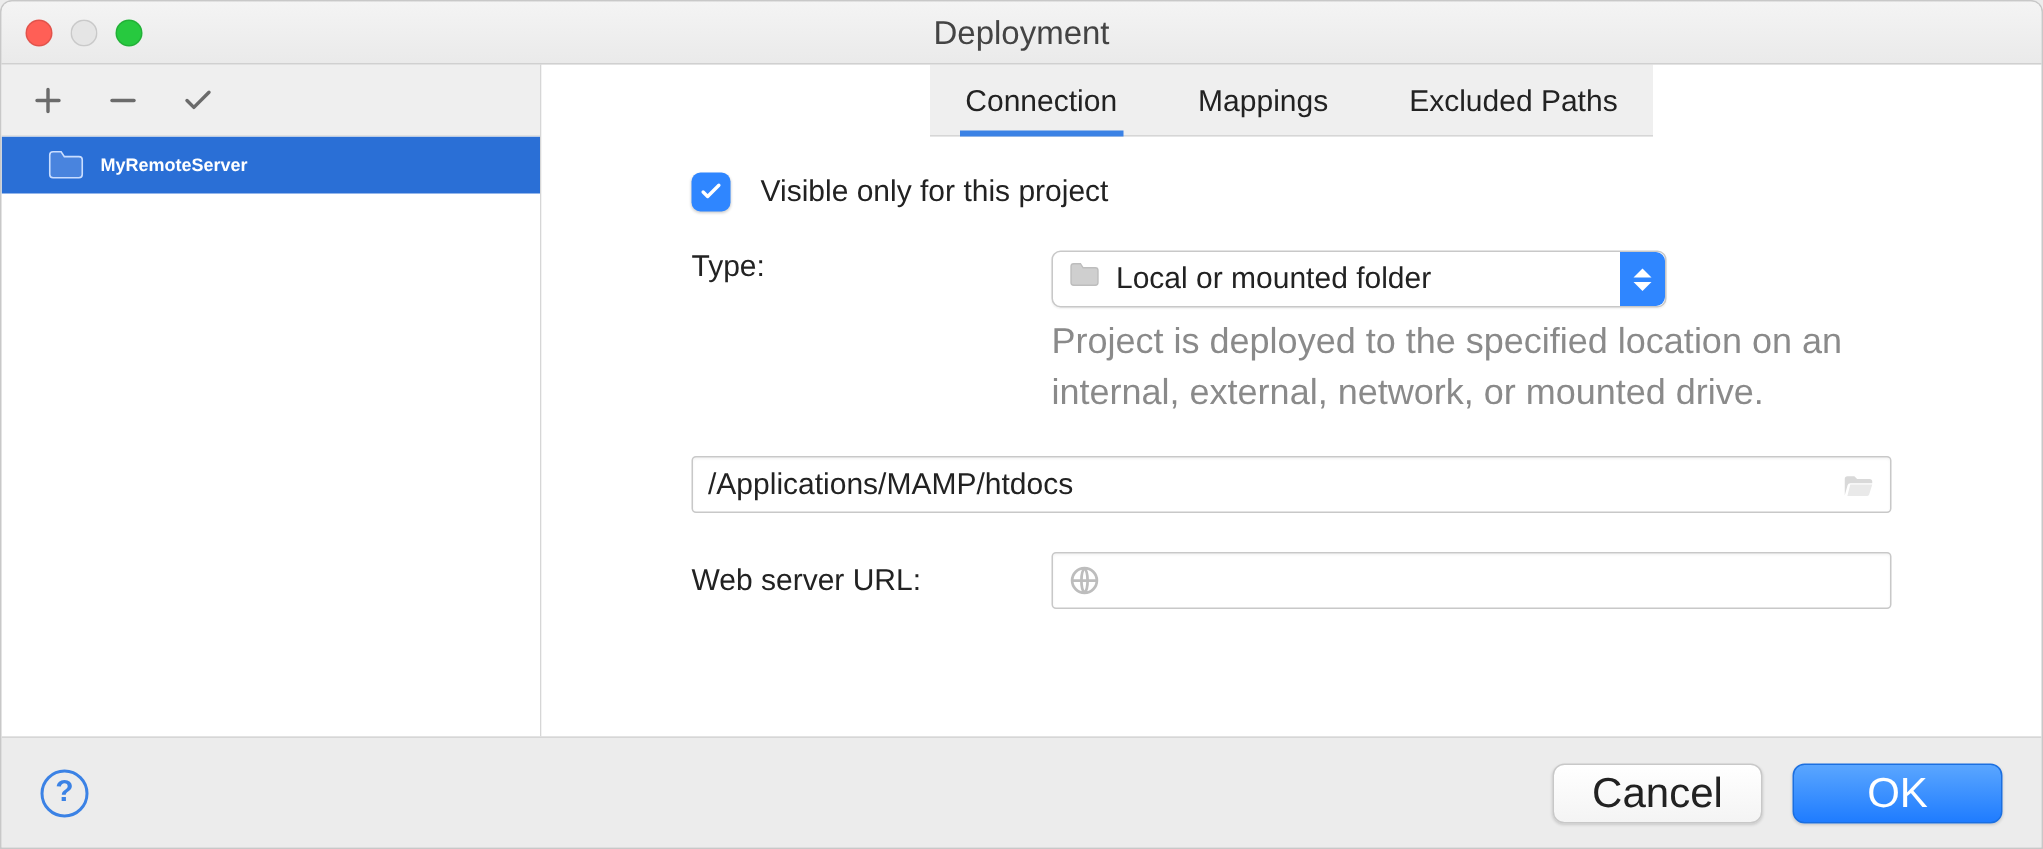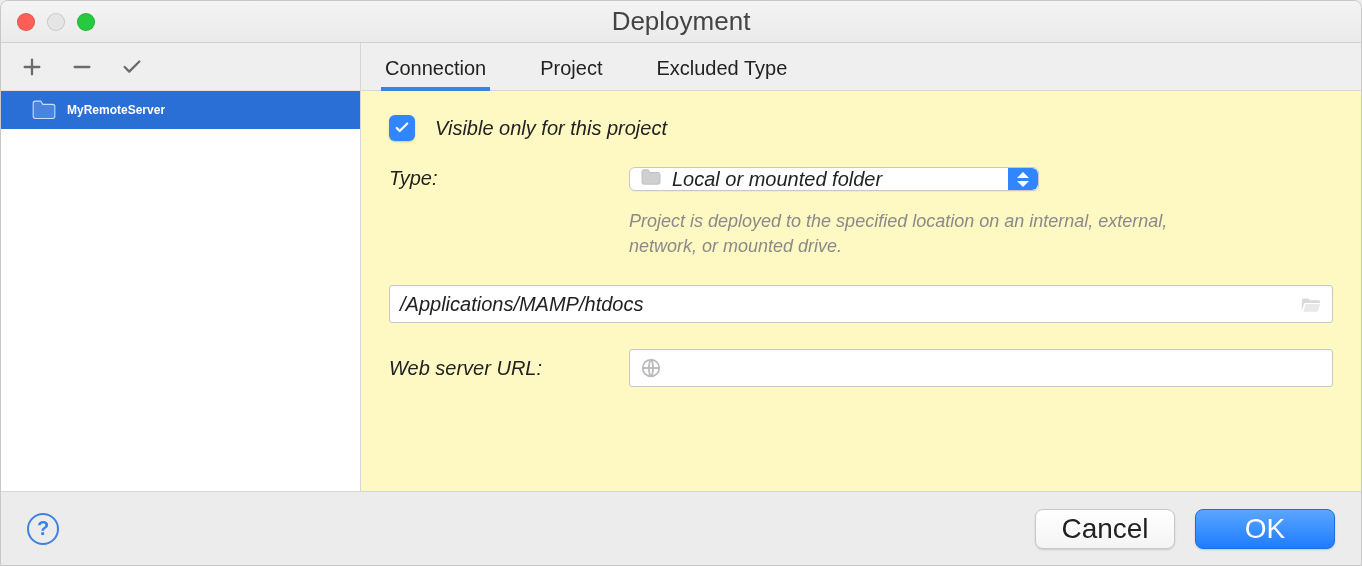--- a/index.html
+++ b/index.html
@@ -26,21 +26,21 @@
     position:relative;
     flex:0 0 auto;
   }
   .traffic {
     display:flex; gap:12px; padding-left:16px;
   }
   .dot { width:18px; height:18px; border-radius:50%; box-shadow:inset 0 0 0 1px rgba(0,0,0,.12); }
   .dot.red{background:#ff5f56;} .dot.yel{background:#e5e5e5;} .dot.grn{background:#27c93f;}
   .titlebar .title {
     position:absolute; left:0; right:0; text-align:center;
-    font-size:26px; color:#444; pointer-events:none;
+    font-size:22px; color:#444; pointer-events:none;
   }
 
   
   .main { flex:1 1 auto; display:flex; min-height:0; }
 
   
   .sidebar {
     width:360px; flex:0 0 360px;
     background:#fff;
     border-right:1px solid #d6d6d6;
@@ -59,74 +59,74 @@
   .sb-item{
     height:38px; display:flex; align-items:center; gap:10px;
     padding-left:30px; cursor:default;
   }
   .sb-item.sel{ background:#2a6fd6; color:#fff; font-weight:700;}
   .sb-item.sel .foldericon svg *{stroke:#c9ddff;fill:#c9ddff33;}
   .foldericon{width:26px;height:20px; display:flex;align-items:center;justify-content:center;}
   .sb-item .label{font-size:12px;}
 
   
-  .detail{ flex:1; display:flex; flex-direction:column; background:#fef9c3; }
+  .detail{ flex:1; display:flex; flex-direction:column; background:#ffffff;align-items:center; }
   .tabs{
     height:48px; display:flex; align-items:flex-end; gap:50px;
     padding:0 22px; border-bottom:1px solid #d6d6d6;
     background:#efefef;
   }
   .tab{ padding:12px 2px 10px; font-size:20px; color:#222; cursor:pointer; position:relative;}
   .tab.active{ color:#222;}
   .tab.active::after{
     content:""; position:absolute; left:-2px; right:-2px; bottom:-1px; height:4px;
     background:#3b82e5;
   }
 
-  .form{ padding:24px 28px 10px; display:flex; flex-direction:column; gap:26px;font-style:italic;}
+  .form{ padding:24px 28px 10px; display:flex; flex-direction:column; gap:26px;}
   .row{ display:flex; align-items:center; gap:10px;}
   .row.top{align-items:flex-start;}
   .lbl{ width:230px; font-size:20px;}
   .fieldcol{ flex:1; display:flex; flex-direction:column; }
 
   
   .chk{
     width:26px;height:26px;border-radius:6px;
     background:#2f86ff;
     display:flex;align-items:center;justify-content:center;
     box-shadow:0 1px 2px rgba(0,0,0,.2);
     margin-right:10px;
   }
   .chk svg{width:18px;height:18px;}
   .chklabel{ font-size:20px;}
 
   
   .select{
     display:flex; align-items:center; gap:10px;
     background:#fff; border:1px solid #c8c8c8; border-radius:6px;
-    height:24px; width:410px;
+    height:38px; width:410px;
     padding:0 0 0 10px;
     box-shadow:0 1px 1px rgba(0,0,0,.05);
     overflow:hidden;
   }
   .select .txt{ flex:1; font-size:20px;}
   .select .stepper{
     width:30px; align-self:stretch;
     background:#2f86ff;
     display:flex; flex-direction:column;
     align-items:center; justify-content:center;
     border-top-right-radius:6px;border-bottom-right-radius:6px;
   }
   .select .stepper::before, .select .stepper::after{
     content:""; width:0;height:0; border-left:6px solid transparent; border-right:6px solid transparent;
   }
   .select .stepper::before{ border-bottom:6px solid #fff; margin-bottom:3px;}
   .select .stepper::after { border-top:6px solid #fff;}
 
-  .hint{ color:#8a8a8a; font-size:18px; line-height:1.4; margin-top:18px; max-width:560px;}
+  .hint{ color:#8a8a8a; font-size:24px; line-height:1.4; margin-top:6px; max-width:560px;}
 
   
   .input{
     flex:1; height:38px; background:#fff; border:1px solid #c8c8c8; border-radius:3px;
     display:flex; align-items:center; padding:12px 10px; gap:10px;
     box-shadow:inset 0 1px 2px rgba(0,0,0,.05);
   }
   .input .value{ flex:1; font-size:20px; color:#222;}
   .input .trail{ color:#bfbfbf; display:flex;}
   .input .trail svg{width:22px;height:22px;}
@@ -191,22 +191,22 @@
             </svg>
         </span>
         <span class="label">MyRemoteServer</span>
       </div>
     </div>
   </div>
 
   <div class="detail">
     <div class="tabs">
       <div class="tab active">Connection</div>
-      <div class="tab">Project</div>
-      <div class="tab">Excluded Type</div>
+      <div class="tab">Mappings</div>
+      <div class="tab">Excluded Paths</div>
     </div>
 
     <div class="form">
 
       <div class="row">
         <div class="chk">
           <svg viewBox="0 0 24 24">
               <path d="M5 12l4 4L19 6" fill="none" stroke="#fff" stroke-width="3" stroke-linecap="round" stroke-linejoin="round"></path>
             </svg>
         </div>

